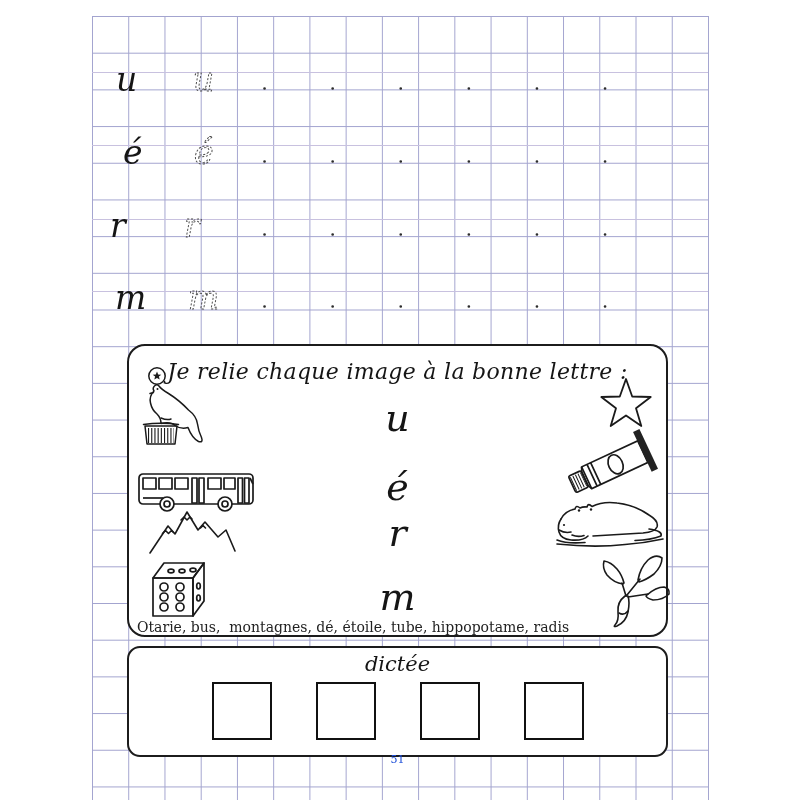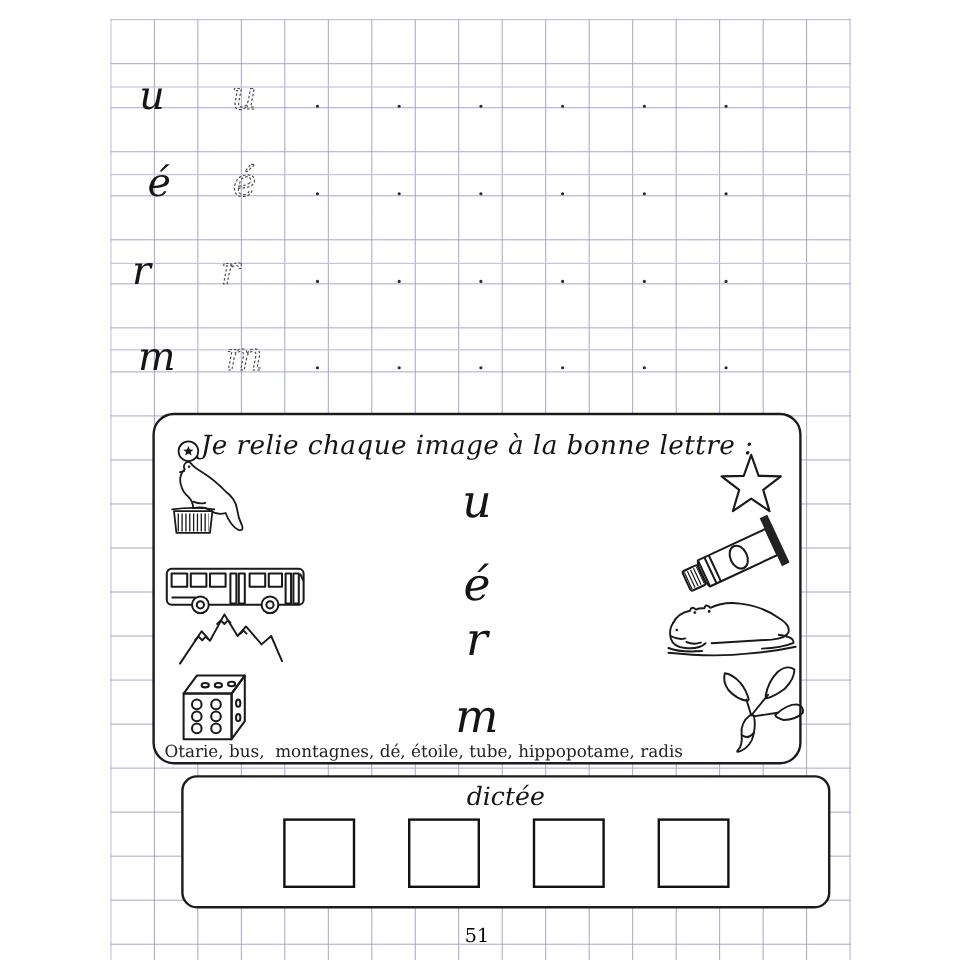--- a/index.html
+++ b/index.html
@@ -27,21 +27,21 @@
   .tracing-svg{position:absolute;left:0;top:0;z-index:1;}
   .tracing-svg text{font-family:"DejaVu Serif",serif;font-style:italic;font-size:33px;}
   .tracing-svg text.solid{fill:#151515;}
   .tracing-svg text.dotted{fill:none;stroke:#4a4a4a;stroke-width:.95;stroke-dasharray:2.1 1.7;}
   .tracing-svg line.dots{stroke:#2c2c2c;stroke-width:2.6;stroke-dasharray:0.1 68;stroke-linecap:round;}
 
   .panel{
     position:absolute;background:#fff;border:2px solid #1c1c1c;z-index:2;box-sizing:border-box;
   }
   .activity-box{left:127px;top:344px;width:541px;height:293px;border-radius:18px;}
-  .dictee-box{left:127px;top:646px;width:541px;height:111px;border-radius:13px;margin-left:24px;}
+  .dictee-box{left:127px;top:646px;width:541px;height:111px;border-radius:13px;}
 
   .activity-title{
     position:absolute;left:0;top:13px;width:100%;text-align:center;
     font-style:italic;font-size:22px;letter-spacing:.3px;color:#151515;
   }
   .box-letter{
     position:absolute;left:0;width:100%;text-align:center;
     font-style:italic;font-size:38px;line-height:1;color:#151515;
   }
   .bl-u{top:53px;} .bl-e{top:122px;} .bl-r{top:168px;} .bl-m{top:232px;}
@@ -53,22 +53,22 @@
   .dictee-title{
     position:absolute;left:0;top:4px;width:100%;text-align:center;
     font-style:italic;font-size:21px;color:#151515;
   }
   .dictee-row{
     position:absolute;left:0;top:34px;width:100%;display:flex;justify-content:center;gap:44px;
   }
   .dsq{width:60px;height:58px;border:2.5px solid #111;box-sizing:border-box;background:#fff;}
 
   .page-number{
-    position:absolute;left:127px;top:770px;width:541px;text-align:center;
-    font-size:16px;color:#000000;z-index:3;
+    position:absolute;left:127px;top:753px;width:541px;text-align:center;
+    font-size:11px;color:#1d4ed8;z-index:3;
   }
 </style>
 </head>
 <body>
 
 <div class="page">
 
   <div class="grid"></div>
   <div class="mid" style="top:71.5px"></div>
   <div class="mid" style="top:145px"></div>

